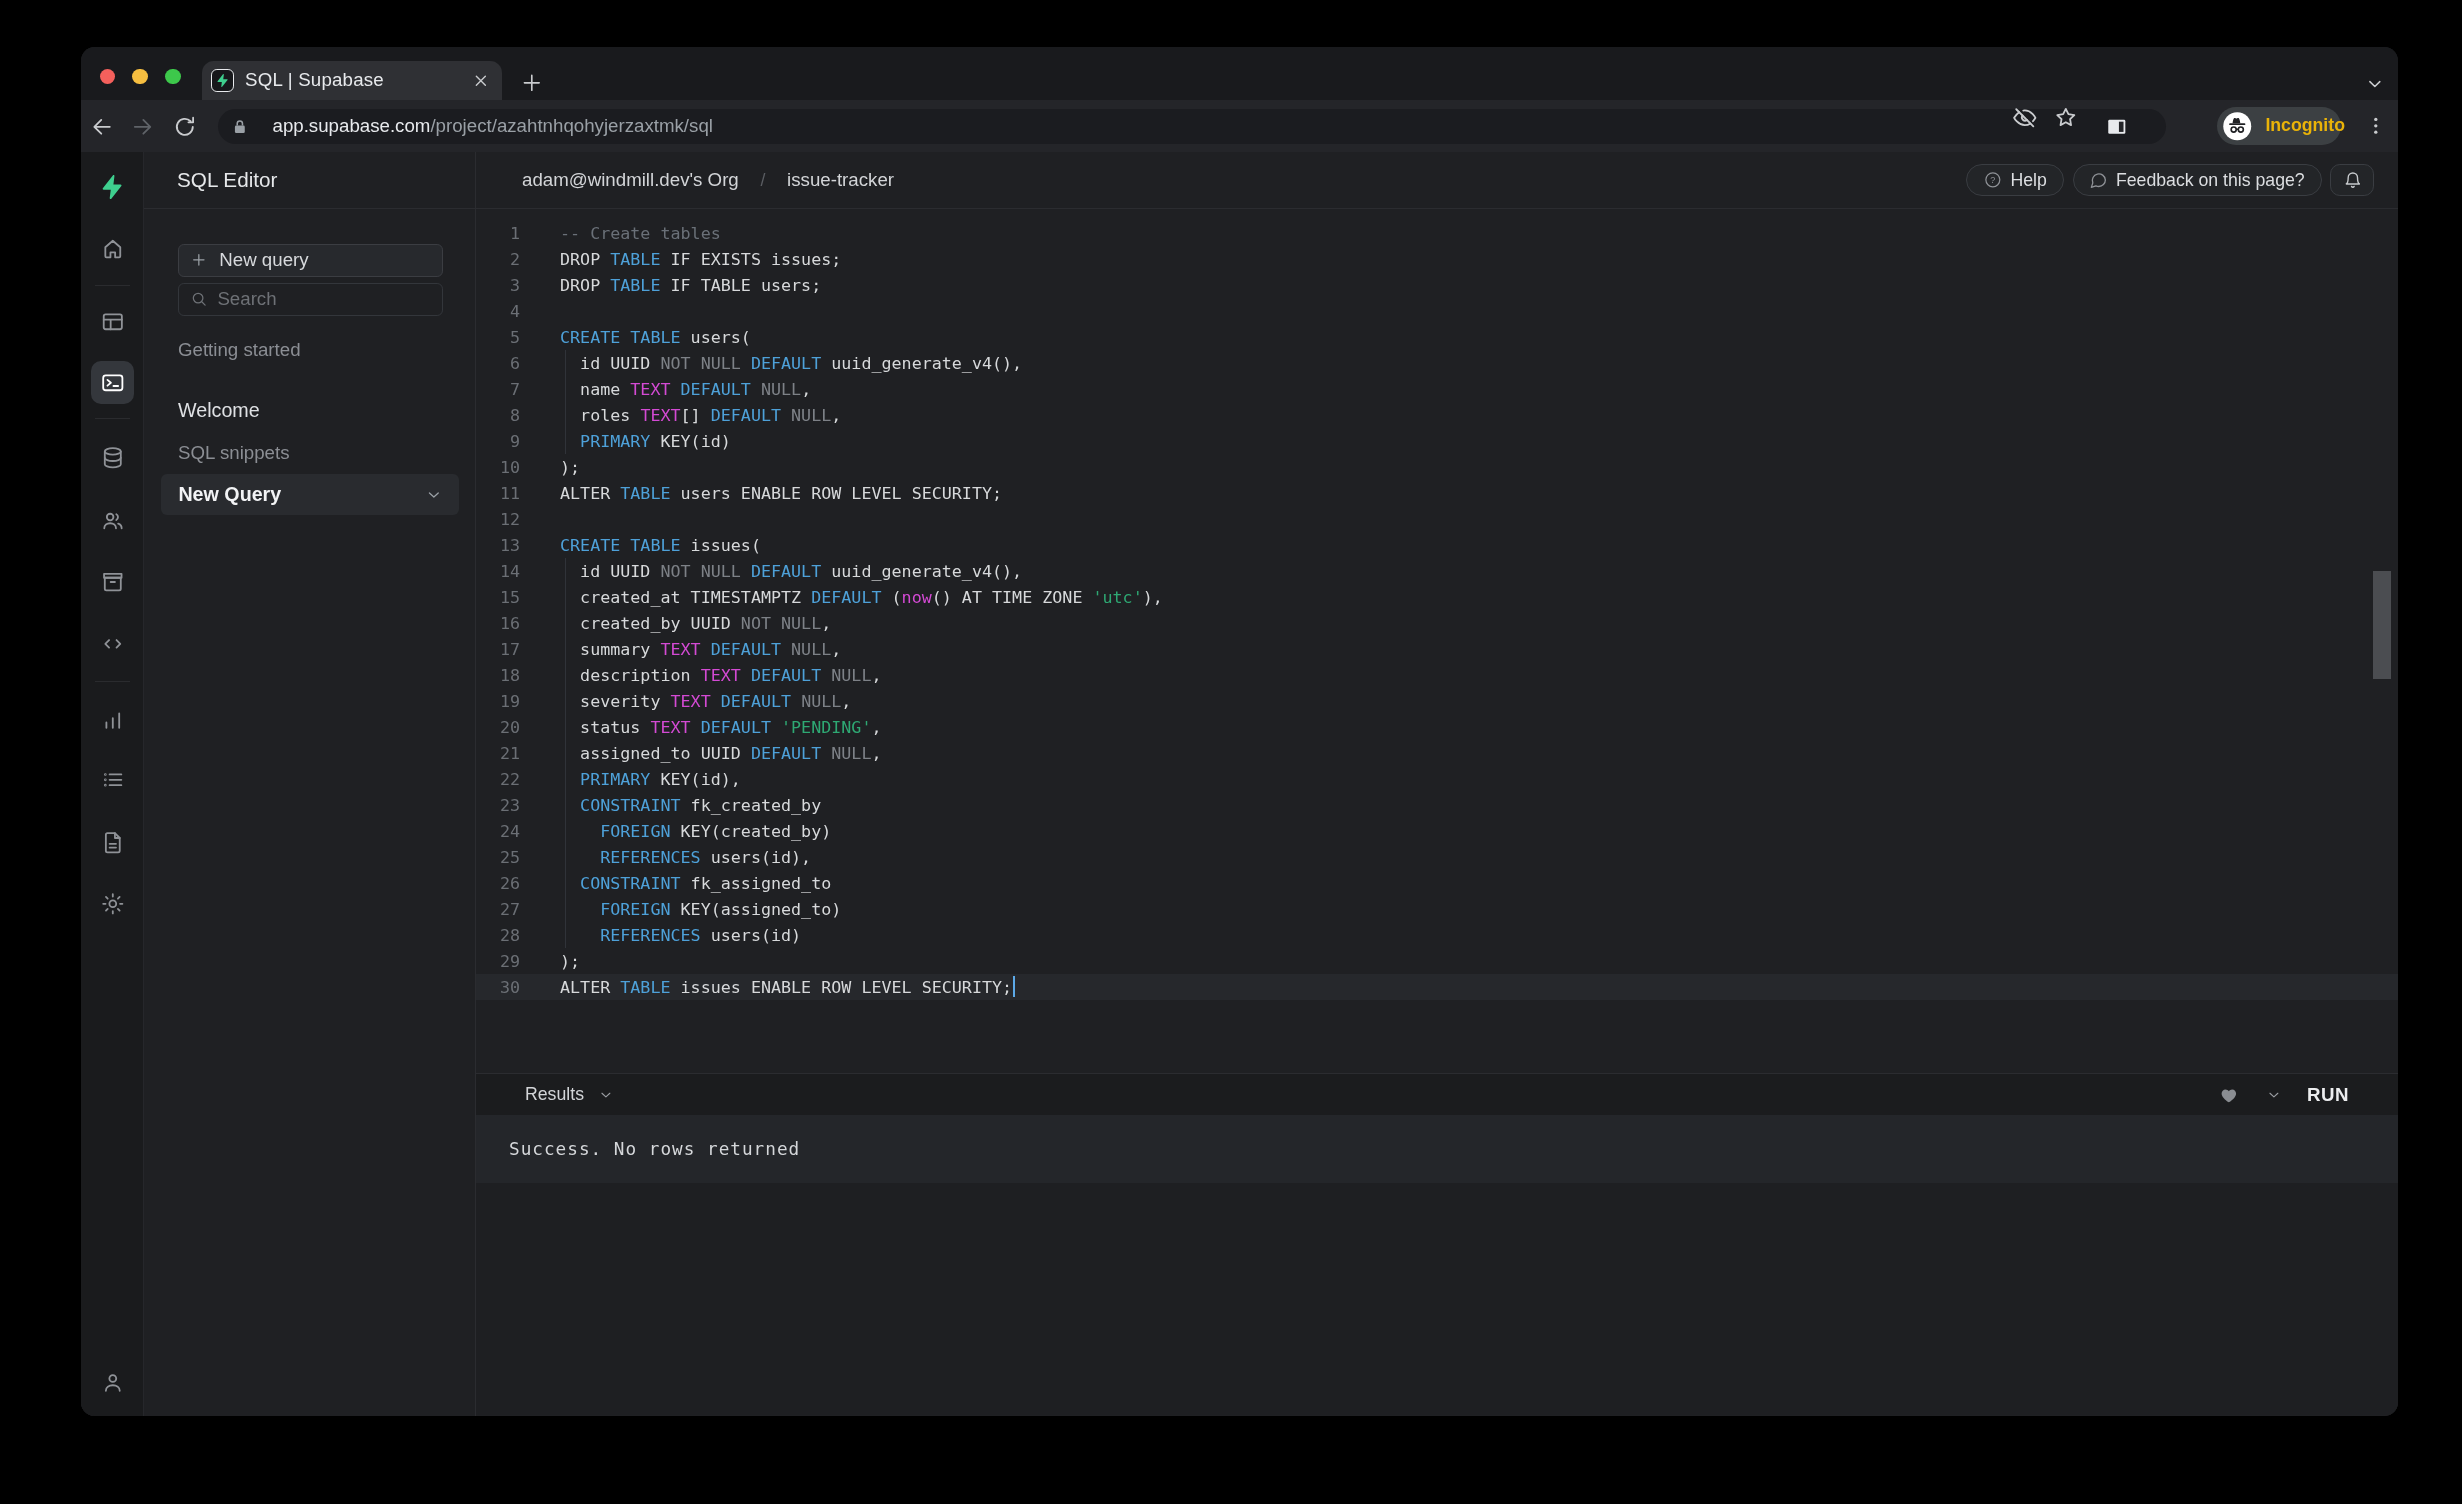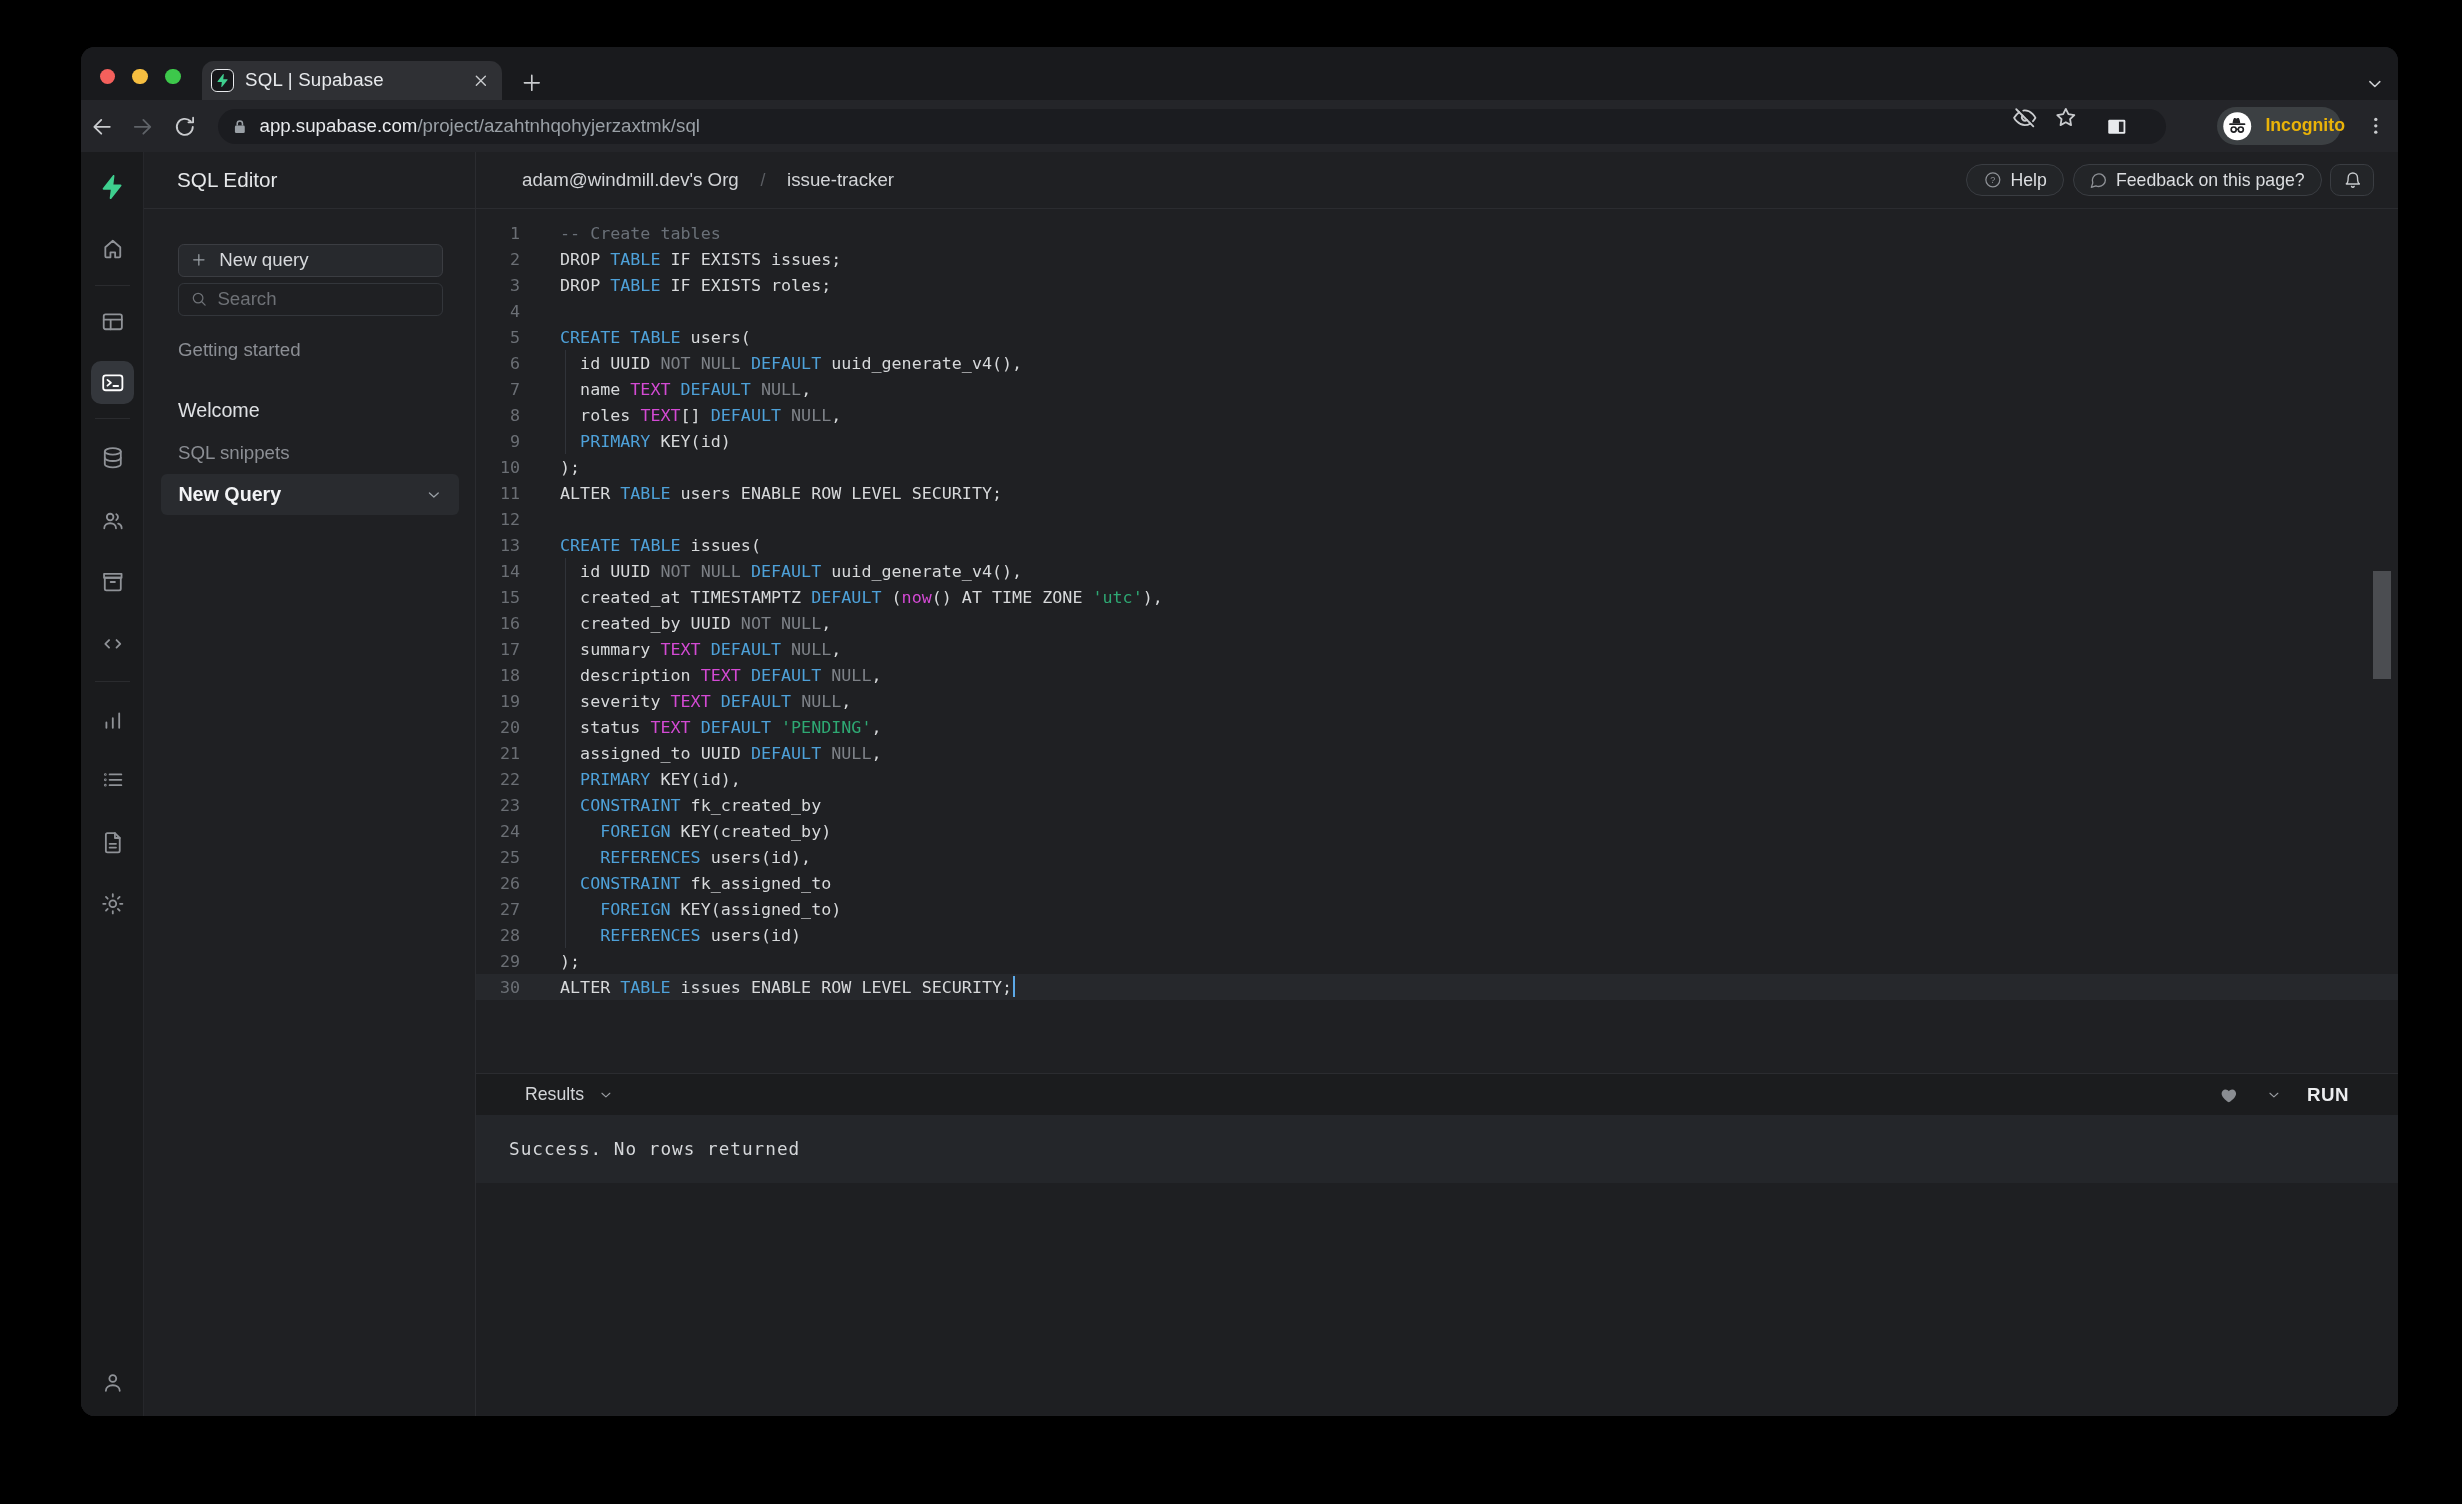--- a/index.html
+++ b/index.html
@@ -38,21 +38,21 @@
 
   
   #toolbar{position:absolute;left:0;top:53px;width:100%;height:52px;background:var(--toolbar);}
   .navbtn{position:absolute;top:13.8px;width:25.6px;height:25.6px;color:var(--chromeicon);}
   #back-btn{left:7.9px;}
   #forward-btn{left:49px;color:#5F6368;}
   #reload-btn{left:91px;}
   #urlbar{position:absolute;left:137px;top:8.9px;width:1948px;height:35px;border-radius:17.7px;
     background:var(--pill);display:flex;align-items:center;}
   #lock{margin-left:11.8px;width:19.7px;height:19.7px;color:#9AA0A6;}
-  #url-text{margin-left:10px;font-size:18.7px;white-space:nowrap;}
+  #url-text{margin-left:23px;font-size:18.7px;white-space:nowrap;}
   #url-host{color:#E8EAED;}
   #url-path{color:#9AA0A6;}
   #eyeoff-btn{position:absolute;left:1931px;top:4.9px;width:25.6px;height:25.6px;color:var(--chromeicon);}
   #star-btn{position:absolute;left:1972px;top:4.9px;width:25.6px;height:25.6px;color:var(--chromeicon);}
   #sidepanel-btn{position:absolute;left:2023px;top:13.8px;width:25.6px;height:25.6px;}
   #incog{position:absolute;left:2136px;top:6.9px;width:124px;height:38px;border-radius:19.7px;
     background:#3C4043;display:flex;align-items:center;}
   #incog-circle{margin-left:4.9px;}
   #incog-label{margin-left:13px;color:#eab308;font-size:17.7px;font-weight:bold;}
   #menu-btn{position:absolute;left:2283px;top:12.8px;width:23.6px;height:25.6px;color:var(--chromeicon);}
@@ -398,21 +398,21 @@
                 <path d="M13.6 20a1.8 1.8 0 0 1-3.2 0"></path>
               </svg>
           </div>
         </div>
       </div>
 
       <div id="editor">
         <div id="code-lines">
             <div class="code-line"><span class="ln">1</span><span class="codetxt"><span class="tok-c">-- Create tables</span></span></div>
             <div class="code-line"><span class="ln">2</span><span class="codetxt"><span class="tok-p">DROP </span><span class="tok-k">TABLE</span><span class="tok-p"> IF EXISTS issues;</span></span></div>
-            <div class="code-line"><span class="ln">3</span><span class="codetxt"><span class="tok-p">DROP </span><span class="tok-k">TABLE</span><span class="tok-p"> IF EXISTS roles;</span></span></div>
+            <div class="code-line"><span class="ln">3</span><span class="codetxt"><span class="tok-p">DROP </span><span class="tok-k">TABLE</span><span class="tok-p"> IF TABLE users;</span></span></div>
             <div class="code-line"><span class="ln">4</span><span class="codetxt"></span></div>
             <div class="code-line"><span class="ln">5</span><span class="codetxt"><span class="tok-k">CREATE TABLE</span><span class="tok-p"> users(</span></span></div>
             <div class="code-line"><span class="ln">6</span><i class="guide"></i><span class="codetxt"><span class="tok-p">  id UUID </span><span class="tok-g">NOT NULL</span><span class="tok-p"> </span><span class="tok-k">DEFAULT</span><span class="tok-p"> uuid_generate_v4(),</span></span></div>
             <div class="code-line"><span class="ln">7</span><i class="guide"></i><span class="codetxt"><span class="tok-p">  name </span><span class="tok-t">TEXT</span><span class="tok-p"> </span><span class="tok-k">DEFAULT</span><span class="tok-p"> </span><span class="tok-g">NULL</span><span class="tok-p">,</span></span></div>
             <div class="code-line"><span class="ln">8</span><i class="guide"></i><span class="codetxt"><span class="tok-p">  roles </span><span class="tok-t">TEXT</span><span class="tok-p">[] </span><span class="tok-k">DEFAULT</span><span class="tok-p"> </span><span class="tok-g">NULL</span><span class="tok-p">,</span></span></div>
             <div class="code-line"><span class="ln">9</span><i class="guide"></i><span class="codetxt"><span class="tok-p">  </span><span class="tok-k">PRIMARY</span><span class="tok-p"> KEY(id)</span></span></div>
             <div class="code-line"><span class="ln">10</span><span class="codetxt"><span class="tok-p">);</span></span></div>
             <div class="code-line"><span class="ln">11</span><span class="codetxt"><span class="tok-p">ALTER </span><span class="tok-k">TABLE</span><span class="tok-p"> users ENABLE ROW LEVEL SECURITY;</span></span></div>
             <div class="code-line"><span class="ln">12</span><span class="codetxt"></span></div>
             <div class="code-line"><span class="ln">13</span><span class="codetxt"><span class="tok-k">CREATE TABLE</span><span class="tok-p"> issues(</span></span></div>

